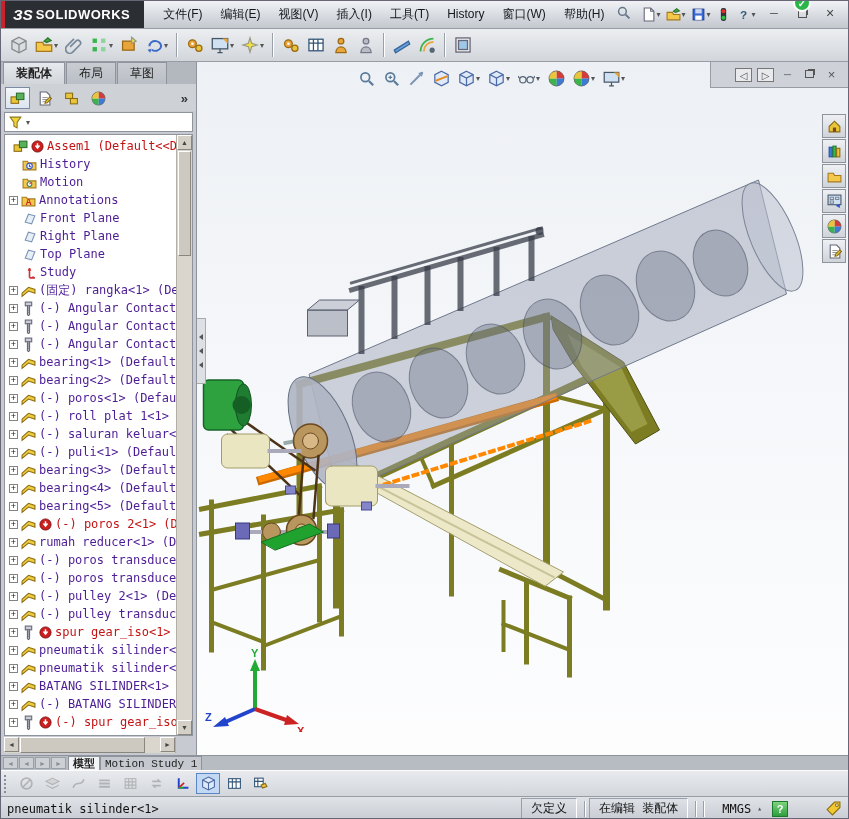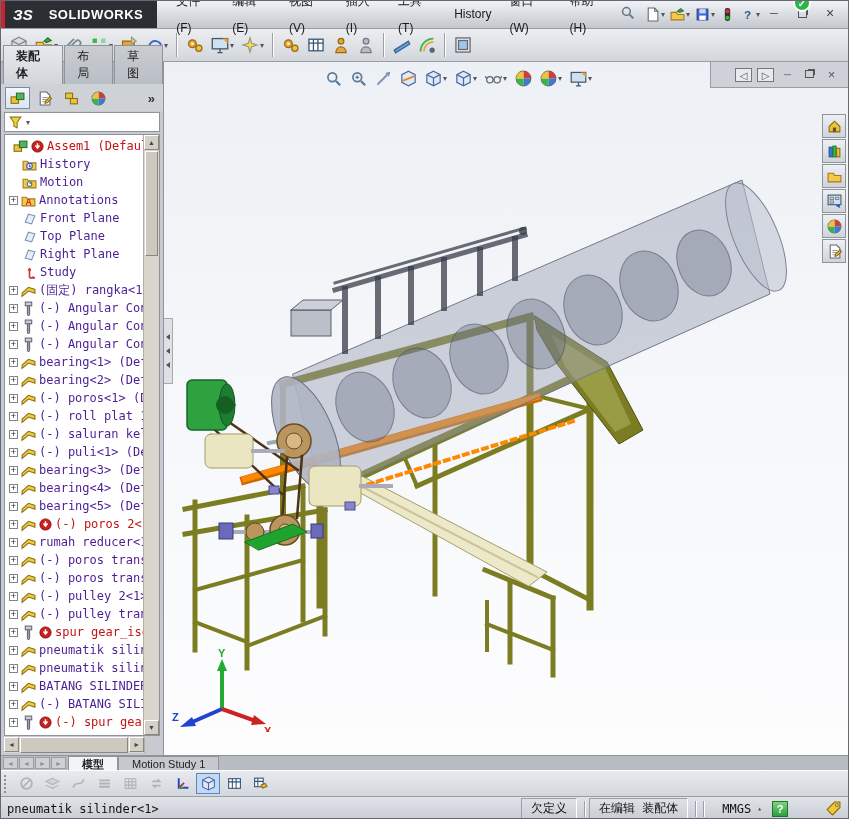--- a/index.html
+++ b/index.html
@@ -3,21 +3,21 @@
 <meta charset="utf-8">
 <style>
 * { margin:0; padding:0; box-sizing:border-box; }
 html,body { width:849px; height:819px; overflow:hidden; font-family:"Liberation Sans",sans-serif; }
 .window { position:relative; width:849px; height:819px; border:1px solid #667; background:#cfd3d9; overflow:hidden; display:flex; flex-direction:column; }
 
 
 .titlebar { height:28px; flex:none; display:flex; align-items:stretch; background:linear-gradient(#f0f2f5,#c3c8cf); border-bottom:1px solid #989da5; position:relative; }
 .logo { display:flex; align-items:center; background:#2b2e33; color:#fff; padding:0 14px 0 0; }
 .logo-red { width:4px; align-self:stretch; background:#c8242b; margin-right:8px; }
-.logo-mark { font-size:15px; font-style:italic; font-weight:bold; margin-right:16px; }
+.logo-mark { font-size:15px; font-style:italic; font-weight:bold; margin-right:3px; }
 .logo-text { font-size:13px; font-weight:bold; letter-spacing:.5px; }
 .menu-bar { display:flex; align-items:center; padding-left:10px; }
 .menu-item { font-size:12px; color:#15181c; padding:0 9px; line-height:27px; cursor:default; }
 .qa-bar { display:flex; align-items:center; margin-left:6px; gap:1px; }
 .qa-btn { display:flex; align-items:center; height:22px; padding:0 2px; }
 .icon14 { width:15px; height:15px; display:inline-block; }
 .caret { font-size:8px; color:#555; margin-left:1px; }
 .win-ctrl { display:flex; align-items:center; margin-left:auto; padding-right:6px; gap:4px; }
 .wbtn { width:24px; height:17px; text-align:center; line-height:15px; font-size:11px; color:#444; }
 .restore-glyph { display:inline-block; width:9px; height:8px; border:1px solid #555; box-shadow:2px -2px 0 -1px #555; margin-top:4px; }
@@ -26,21 +26,21 @@
 
 .toolbar2 { height:33px; flex:none; display:flex; align-items:center; padding-left:6px; gap:1px; background:linear-gradient(#eceef1,#d2d6db); border-bottom:1px solid #989da5; }
 .tb-btn { display:flex; align-items:center; height:28px; padding:0 3px; }
 .tb-btn .icon14 { width:18px; height:18px; }
 .tb-sep { width:2px; height:24px; border-left:1px solid #9aa0a8; border-right:1px solid #fff; margin:0 4px; }
 
 
 .main { flex:none; height:693px; display:flex; }
 
 
-.left-panel { width:163px; flex:none; display:flex; flex-direction:column; background:#c7cbd1; border-right:1px solid #8f949c; }
+.left-panel { width:196px; flex:none; display:flex; flex-direction:column; background:#c7cbd1; border-right:1px solid #8f949c; }
 .cm-tabs { height:22px; flex:none; display:flex; align-items:flex-end; background:#b3b8bf; padding:2px 0 0 2px; gap:1px; }
 .cm-tab { font-size:12px; color:#222; padding:2px 12px 2px; background:linear-gradient(#c9cdd2,#b9bec5); border:1px solid #8f949c; border-bottom:none; }
 .cm-tab.active { background:linear-gradient(#e6e9ed,#d2d6db); font-weight:bold; }
 .panel-hdr { height:27px; flex:none; display:flex; align-items:center; padding:2px 5px 1px 4px; gap:2px; background:#ced2d7; }
 .ph-btn { width:25px; height:22px; display:flex; align-items:center; justify-content:center; }
 .ph-btn.active { border:1px solid #7b8aa6; background:linear-gradient(#f4f7fb,#dbe4f0); }
 .ph-overflow { margin-left:auto; font-size:13px; font-weight:bold; color:#333; padding-right:3px; }
 .filter-row { height:20px; flex:none; margin:1px 3px 2px; background:#fff; border:1px solid #8f949c; display:flex; align-items:center; padding-left:3px; gap:2px; }
 .tree-wrap { flex:1; display:flex; margin:0 3px; border:1px solid #8f949c; background:#fff; overflow:hidden; }
 .tree-list { flex:1; overflow:hidden; padding-top:2px; font-family:"DejaVu Sans Mono",monospace; }
@@ -70,21 +70,21 @@
 .taskpane { position:absolute; right:2px; top:52px; display:flex; flex-direction:column; gap:1px; z-index:4; }
 .tp-btn { width:24px; height:24px; background:linear-gradient(#eef0f3,#cfd4da); border:1px solid #8f949c; display:flex; align-items:center; justify-content:center; }
 .splitter-strip { position:absolute; left:0; top:256px; width:9px; height:66px; background:#dde0e4; border:1px solid #aaa; border-left:none; display:flex; flex-direction:column; align-items:center; justify-content:center; gap:8px; z-index:4; }
 .tri-left { width:0; height:0; border-top:3px solid transparent; border-bottom:3px solid transparent; border-right:4px solid #555; }
 .triad { position:absolute; left:8px; top:585px; width:100px; height:85px; z-index:3; }
 
 
 .bottom-tabs { height:15px; flex:none; background:#b7bcc3; border-top:1px solid #8f949c; display:flex; align-items:stretch; font-size:11px; }
 .nav-btns { display:flex; gap:1px; padding:1px 2px; }
 .nav-b { width:15px; background:#cdd1d6; border:1px solid #9aa0a8; color:#8a8f96; font-size:7px; text-align:center; line-height:11px; }
-.btab { padding:0 13px; line-height:14px; background:#c5c9cf; border:1px solid #8f949c; border-bottom:none; color:#222; }
+.btab { padding:0 4px; line-height:14px; background:#c5c9cf; border:1px solid #8f949c; border-bottom:none; color:#222;font-family:Liberation Mono, monospace; }
 .btab.active { background:#f3f4f6; font-weight:bold; }
 .motion-bar { height:26px; flex:none; background:linear-gradient(#e8eaee,#d3d7dc); border-top:1px solid #fdfdfe; display:flex; align-items:center; gap:2px; padding-left:3px; }
 .grip { width:4px; height:18px; border-left:2px dotted #8a8f96; margin-right:4px; }
 .mb-btn { width:24px; height:21px; display:flex; align-items:center; justify-content:center; }
 .mb-btn.active { background:#c3d8f2; border:1px solid #5a86c8; }
 .mb-btn.dis { opacity:.55; filter:grayscale(1); }
 
 
 .statusbar { height:24px; flex:none; background:linear-gradient(#e0e3e8,#c8ccd3); border-top:1px solid #989da5; display:flex; align-items:center; font-family:"DejaVu Sans Mono",monospace; font-size:12px; color:#111; }
 .sb-left { flex:1; padding-left:6px; }
@@ -369,28 +369,28 @@
               <svg viewBox="0 0 14 14" class="t-ico">
                 <polygon points="3,10.5 6,3 12,4.5 9,12" fill="rgba(160,190,220,.25)" stroke="#7a93b5"></polygon>
               </svg>
               <span class="tlabel">Front Plane</span>
             </div>
             <div class="tree-row">
               <span class="expand" style="width: 11px;"></span>
               <svg viewBox="0 0 14 14" class="t-ico">
                 <polygon points="3,10.5 6,3 12,4.5 9,12" fill="rgba(160,190,220,.25)" stroke="#7a93b5"></polygon>
               </svg>
+              <span class="tlabel">Right Plane</span>
+            </div>
+            <div class="tree-row">
+              <span class="expand" style="width: 11px;"></span>
+              <svg viewBox="0 0 14 14" class="t-ico">
+                <polygon points="3,10.5 6,3 12,4.5 9,12" fill="rgba(160,190,220,.25)" stroke="#7a93b5"></polygon>
+              </svg>
               <span class="tlabel">Top Plane</span>
-            </div>
-            <div class="tree-row">
-              <span class="expand" style="width: 11px;"></span>
-              <svg viewBox="0 0 14 14" class="t-ico">
-                <polygon points="3,10.5 6,3 12,4.5 9,12" fill="rgba(160,190,220,.25)" stroke="#7a93b5"></polygon>
-              </svg>
-              <span class="tlabel">Right Plane</span>
             </div>
             <div class="tree-row">
               <span class="expand" style="width: 11px;"></span>
               <svg viewBox="0 0 14 14" class="t-ico">
                 <path d="M7 12V3M7 12h5" stroke="#c33" stroke-width="1.5" fill="none"></path>
                 <path d="M7 3 5.7 5.4M7 3l1.3 2.4M12 12l-2.2-1.3" stroke="#c33" fill="none"></path>
               </svg>
               <span class="tlabel">Study</span>
             </div>
             <div class="tree-row">

